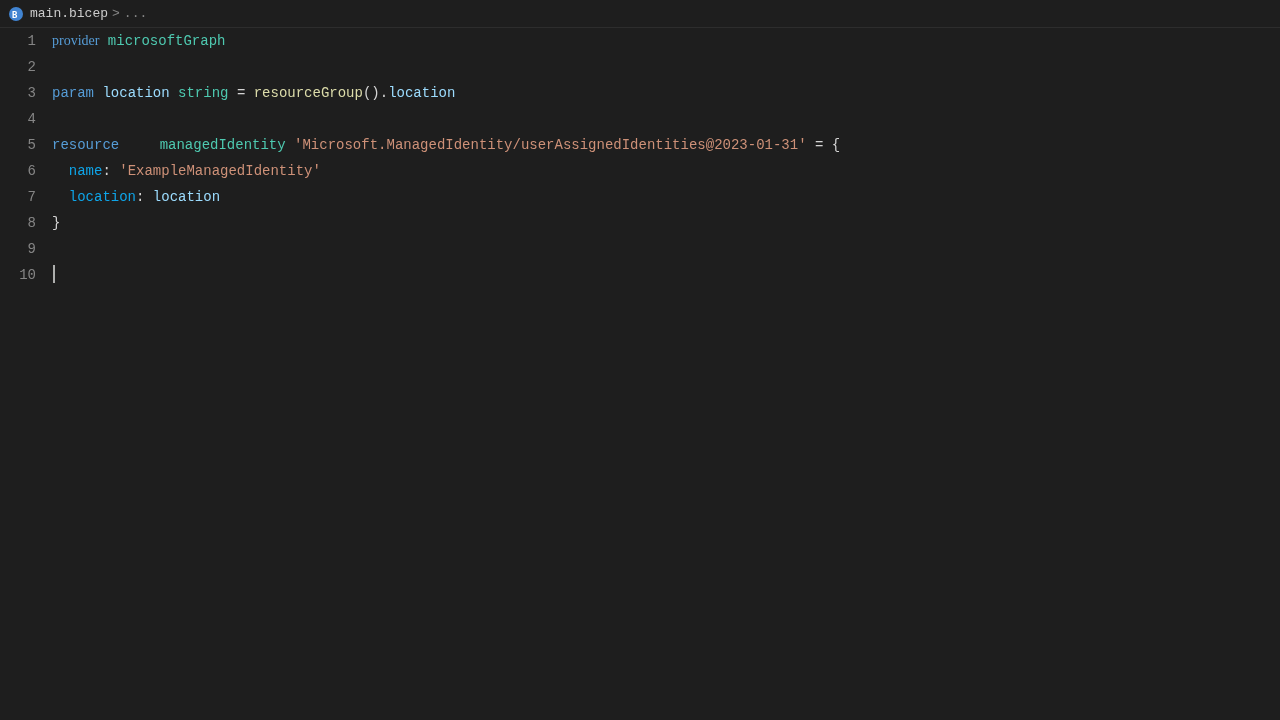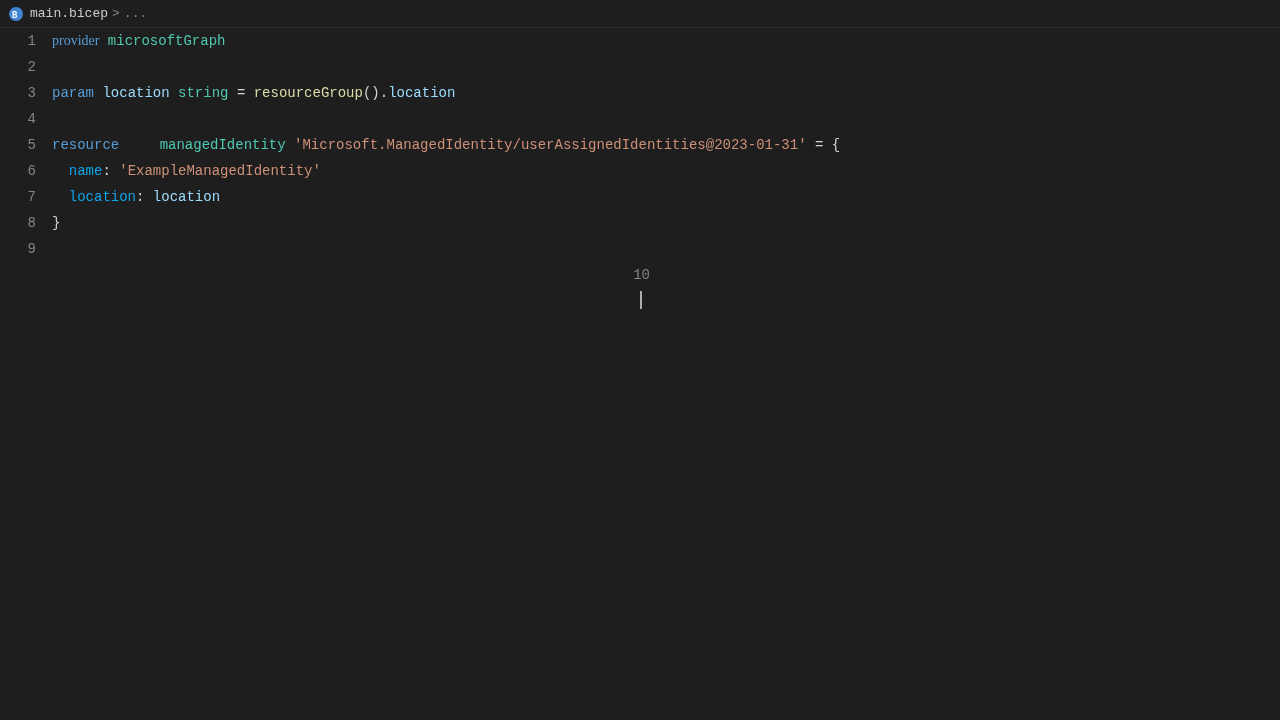--- a/index.html
+++ b/index.html
@@ -113,21 +113,20 @@
       margin-left: 1px;
     }
 
     @keyframes blink {
       0%, 100% { opacity: 1; }
       50% { opacity: 0; }
     }
 
     .line-10 {
       position: relative;
-      flex-direction: column;
     }
   </style>
 </head>
 <body>
 
 <div class="titlebar">
   <svg class="titlebar-icon" viewBox="0 0 16 16" fill="none">
     <circle cx="8" cy="8" r="7" fill="#4a9eff" opacity="0.8"></circle>
     <text x="4" y="12" font-size="9" fill="white" font-family="monospace" font-weight="bold">B</text>
   </svg>

